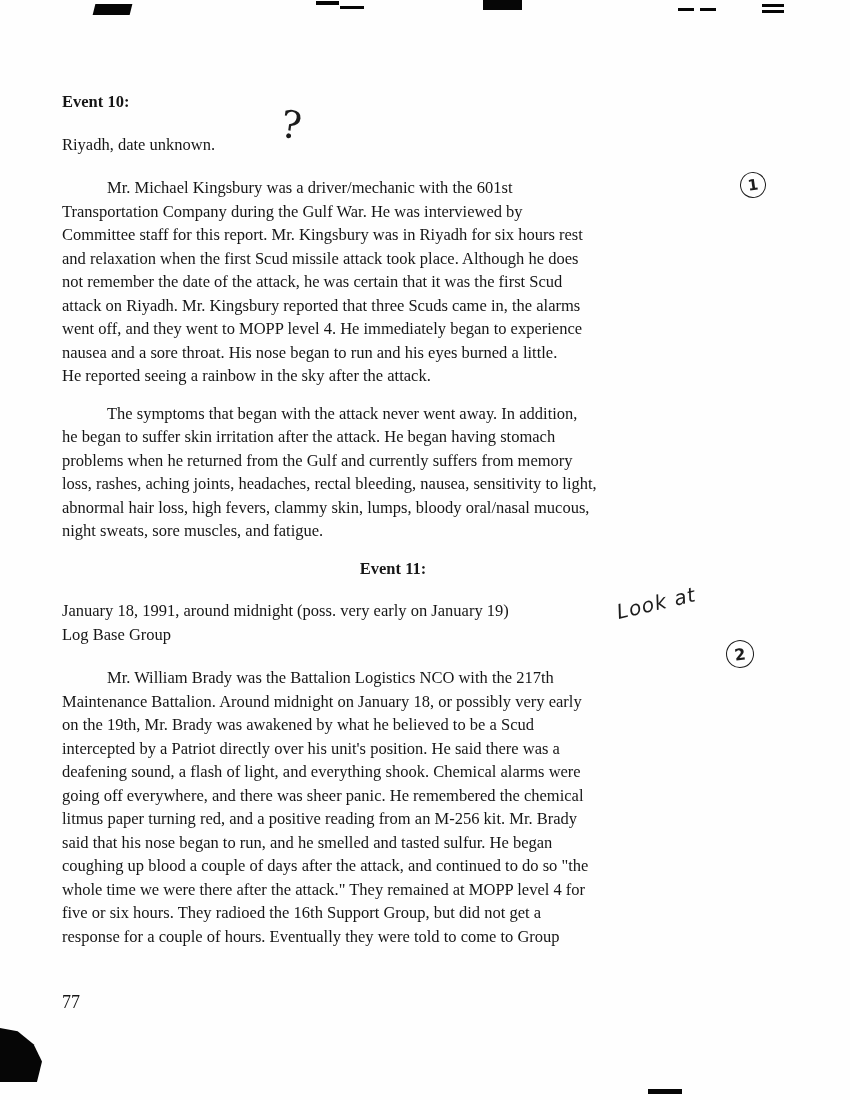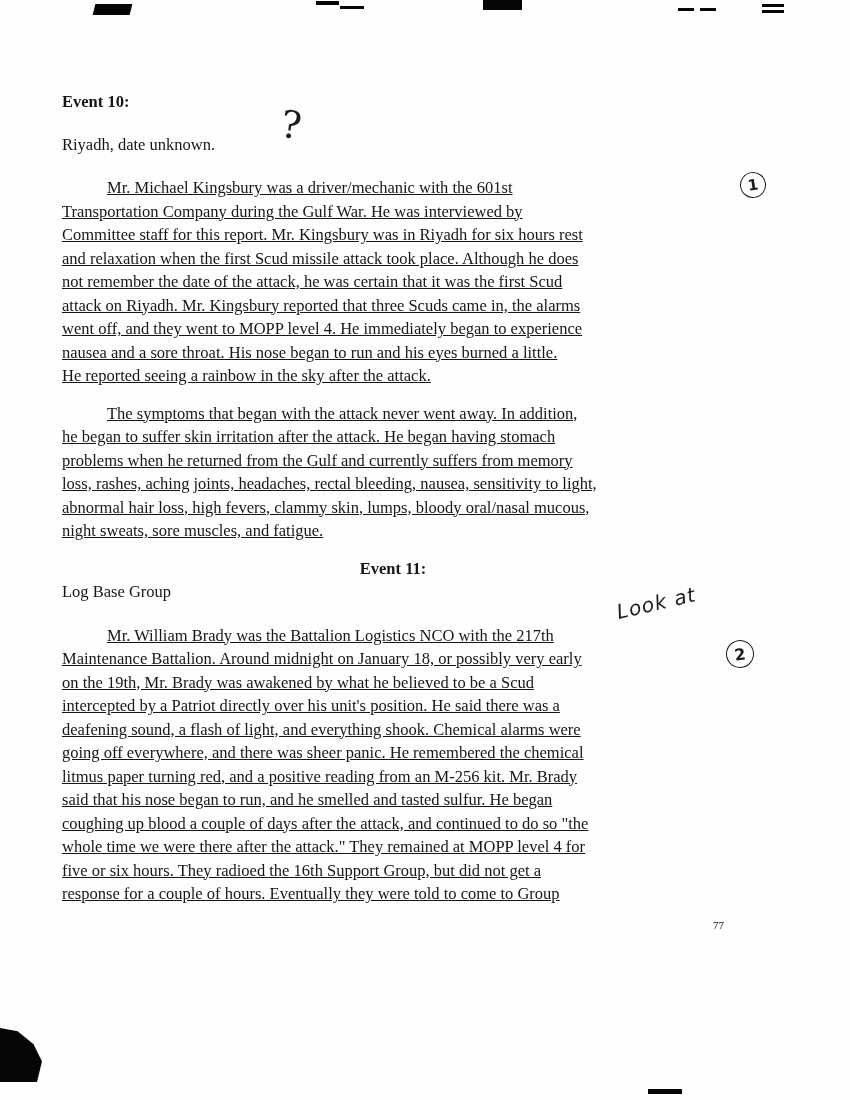--- a/index.html
+++ b/index.html
@@ -17,26 +17,25 @@
     font-size:16.5px; line-height:23.5px;
   }
   .heading { font-weight:bold; margin:0; }
   .heading.ev11 { margin-top:14px;text-align:center; }
   .subheading { font-weight:normal; margin:19px 0 0 0; }
   .subheading.tight { margin-top:0; }
   .para {
     margin:14px 0 0 0;
     white-space:pre-line;
     text-indent:45px;
-    text-decoration:underline;
   }
   .para.lead { margin-top:20px; }
   .page-number {
-    position:absolute; left:62px; top:919px; width:662px;
-    text-align:right; font-size:11px;
+    position:absolute; left:62px; top:992px; width:662px;
+    text-align:left; font-size:18px;
   }
   
   .annotation { position:absolute; color:#1c1c1c; }
   .question {
     left:281px; top:103px;
     font-size:38px; font-family:"DejaVu Serif", serif;
     transform:rotate(8deg);
   }
   .circled {
     width:24px; height:24px;
@@ -102,20 +101,21 @@
 
     <p class="para">The symptoms that began with the attack never went away. In addition,
 he began to suffer skin irritation after the attack. He began having stomach
 problems when he returned from the Gulf and currently suffers from memory
 loss, rashes, aching joints, headaches, rectal bleeding, nausea, sensitivity to light,
 abnormal hair loss, high fevers, clammy skin, lumps, bloody oral/nasal mucous,
 night sweats, sore muscles, and fatigue.</p>
 
     <div class="heading ev11">Event 11:</div>
 
+    <div class="subheading">January 18, 1991, around midnight (poss. very early on January 19)</div>
 
     <div class="subheading tight">Log Base Group</div>
 
     <p class="para lead">Mr. William Brady was the Battalion Logistics NCO with the 217th
 Maintenance Battalion. Around midnight on January 18, or possibly very early
 on the 19th, Mr. Brady was awakened by what he believed to be a Scud
 intercepted by a Patriot directly over his unit's position. He said there was a
 deafening sound, a flash of light, and everything shook. Chemical alarms were
 going off everywhere, and there was sheer panic. He remembered the chemical
 litmus paper turning red, and a positive reading from an M-256 kit. Mr. Brady

